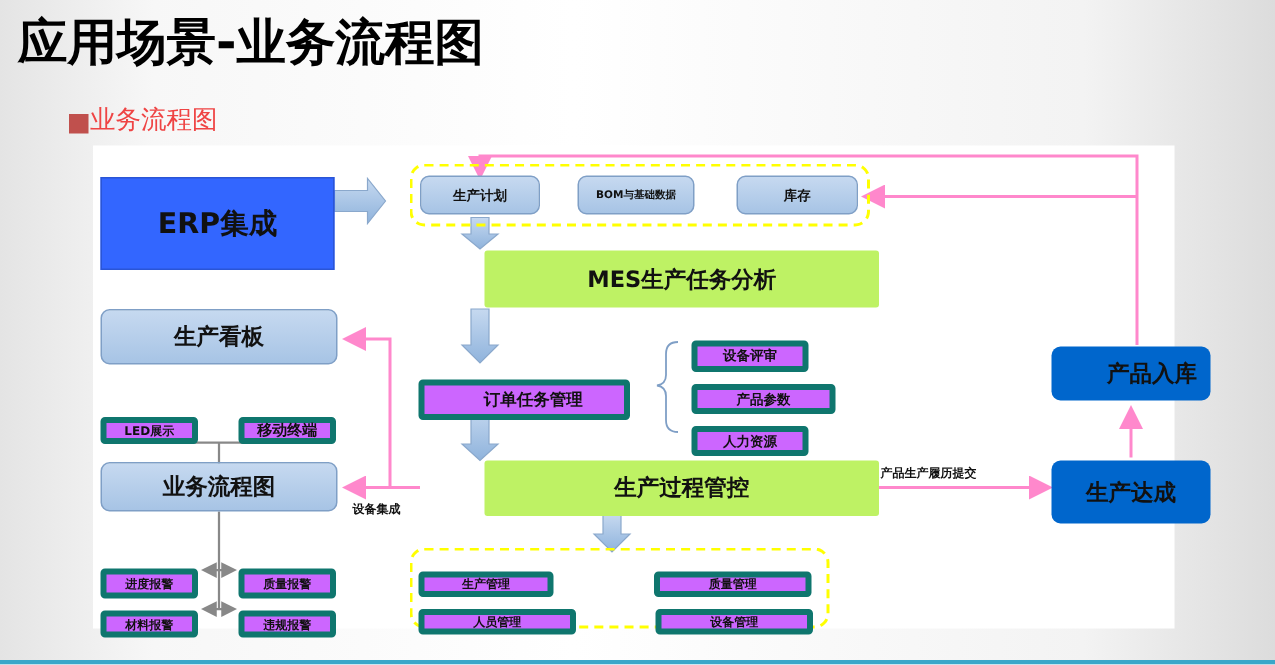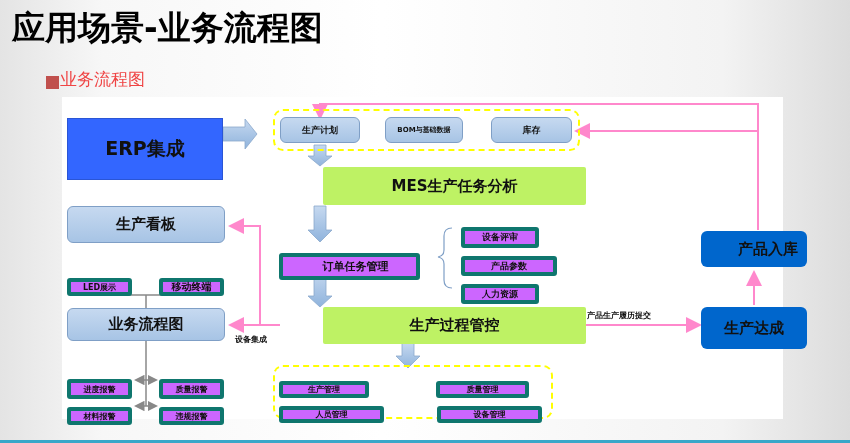--- a/index.html
+++ b/index.html
@@ -115,20 +115,20 @@
 <div class="abs box purple" style="left:159px;top:369px;width:65px;height:20px;font-size:8px;">质量报警</div>
 <div class="abs box purple" style="left:67px;top:397px;width:65px;height:18px;font-size:8px;">材料报警</div>
 <div class="abs box purple" style="left:159px;top:397px;width:65px;height:18px;font-size:8px;">违规报警</div>
 
 <div class="abs box gold" style="left:279px;top:307px;width:263px;height:37px;font-size:15px;">生产过程管控</div>
 <div class="abs lbl" style="left:235px;top:334px;">设备集成</div>
 <div class="abs lbl" style="left:587px;top:310px;">产品生产履历提交</div>
 
 <div class="abs dash" style="left:273px;top:365px;width:280px;height:54px;"></div>
 <div class="abs box purple" style="left:279px;top:371px;width:90px;height:17px;font-size:8px;">生产管理</div>
-<div class="abs box purple" style="left:436px;top:371px;width:93px;height:17px;font-size:8px;">质量管理</div>
+<div class="abs box purple" style="left:436px;top:371px;width:105px;height:17px;font-size:8px;">质量管理</div>
 <div class="abs box purple" style="left:279px;top:396px;width:105px;height:17px;font-size:8px;">人员管理</div>
 <div class="abs box purple" style="left:437px;top:396px;width:105px;height:17px;font-size:8px;">设备管理</div>
 
 <div class="abs box dblue" style="left:701px;top:231px;width:106px;height:36px;font-size:15px;padding-left:28px;">产品入库</div>
 <div class="abs box dblue" style="left:701px;top:307px;width:106px;height:42px;font-size:15px;">生产达成</div>
 
 <div class="abs bottom-bar"></div>
 
 </body></html>

